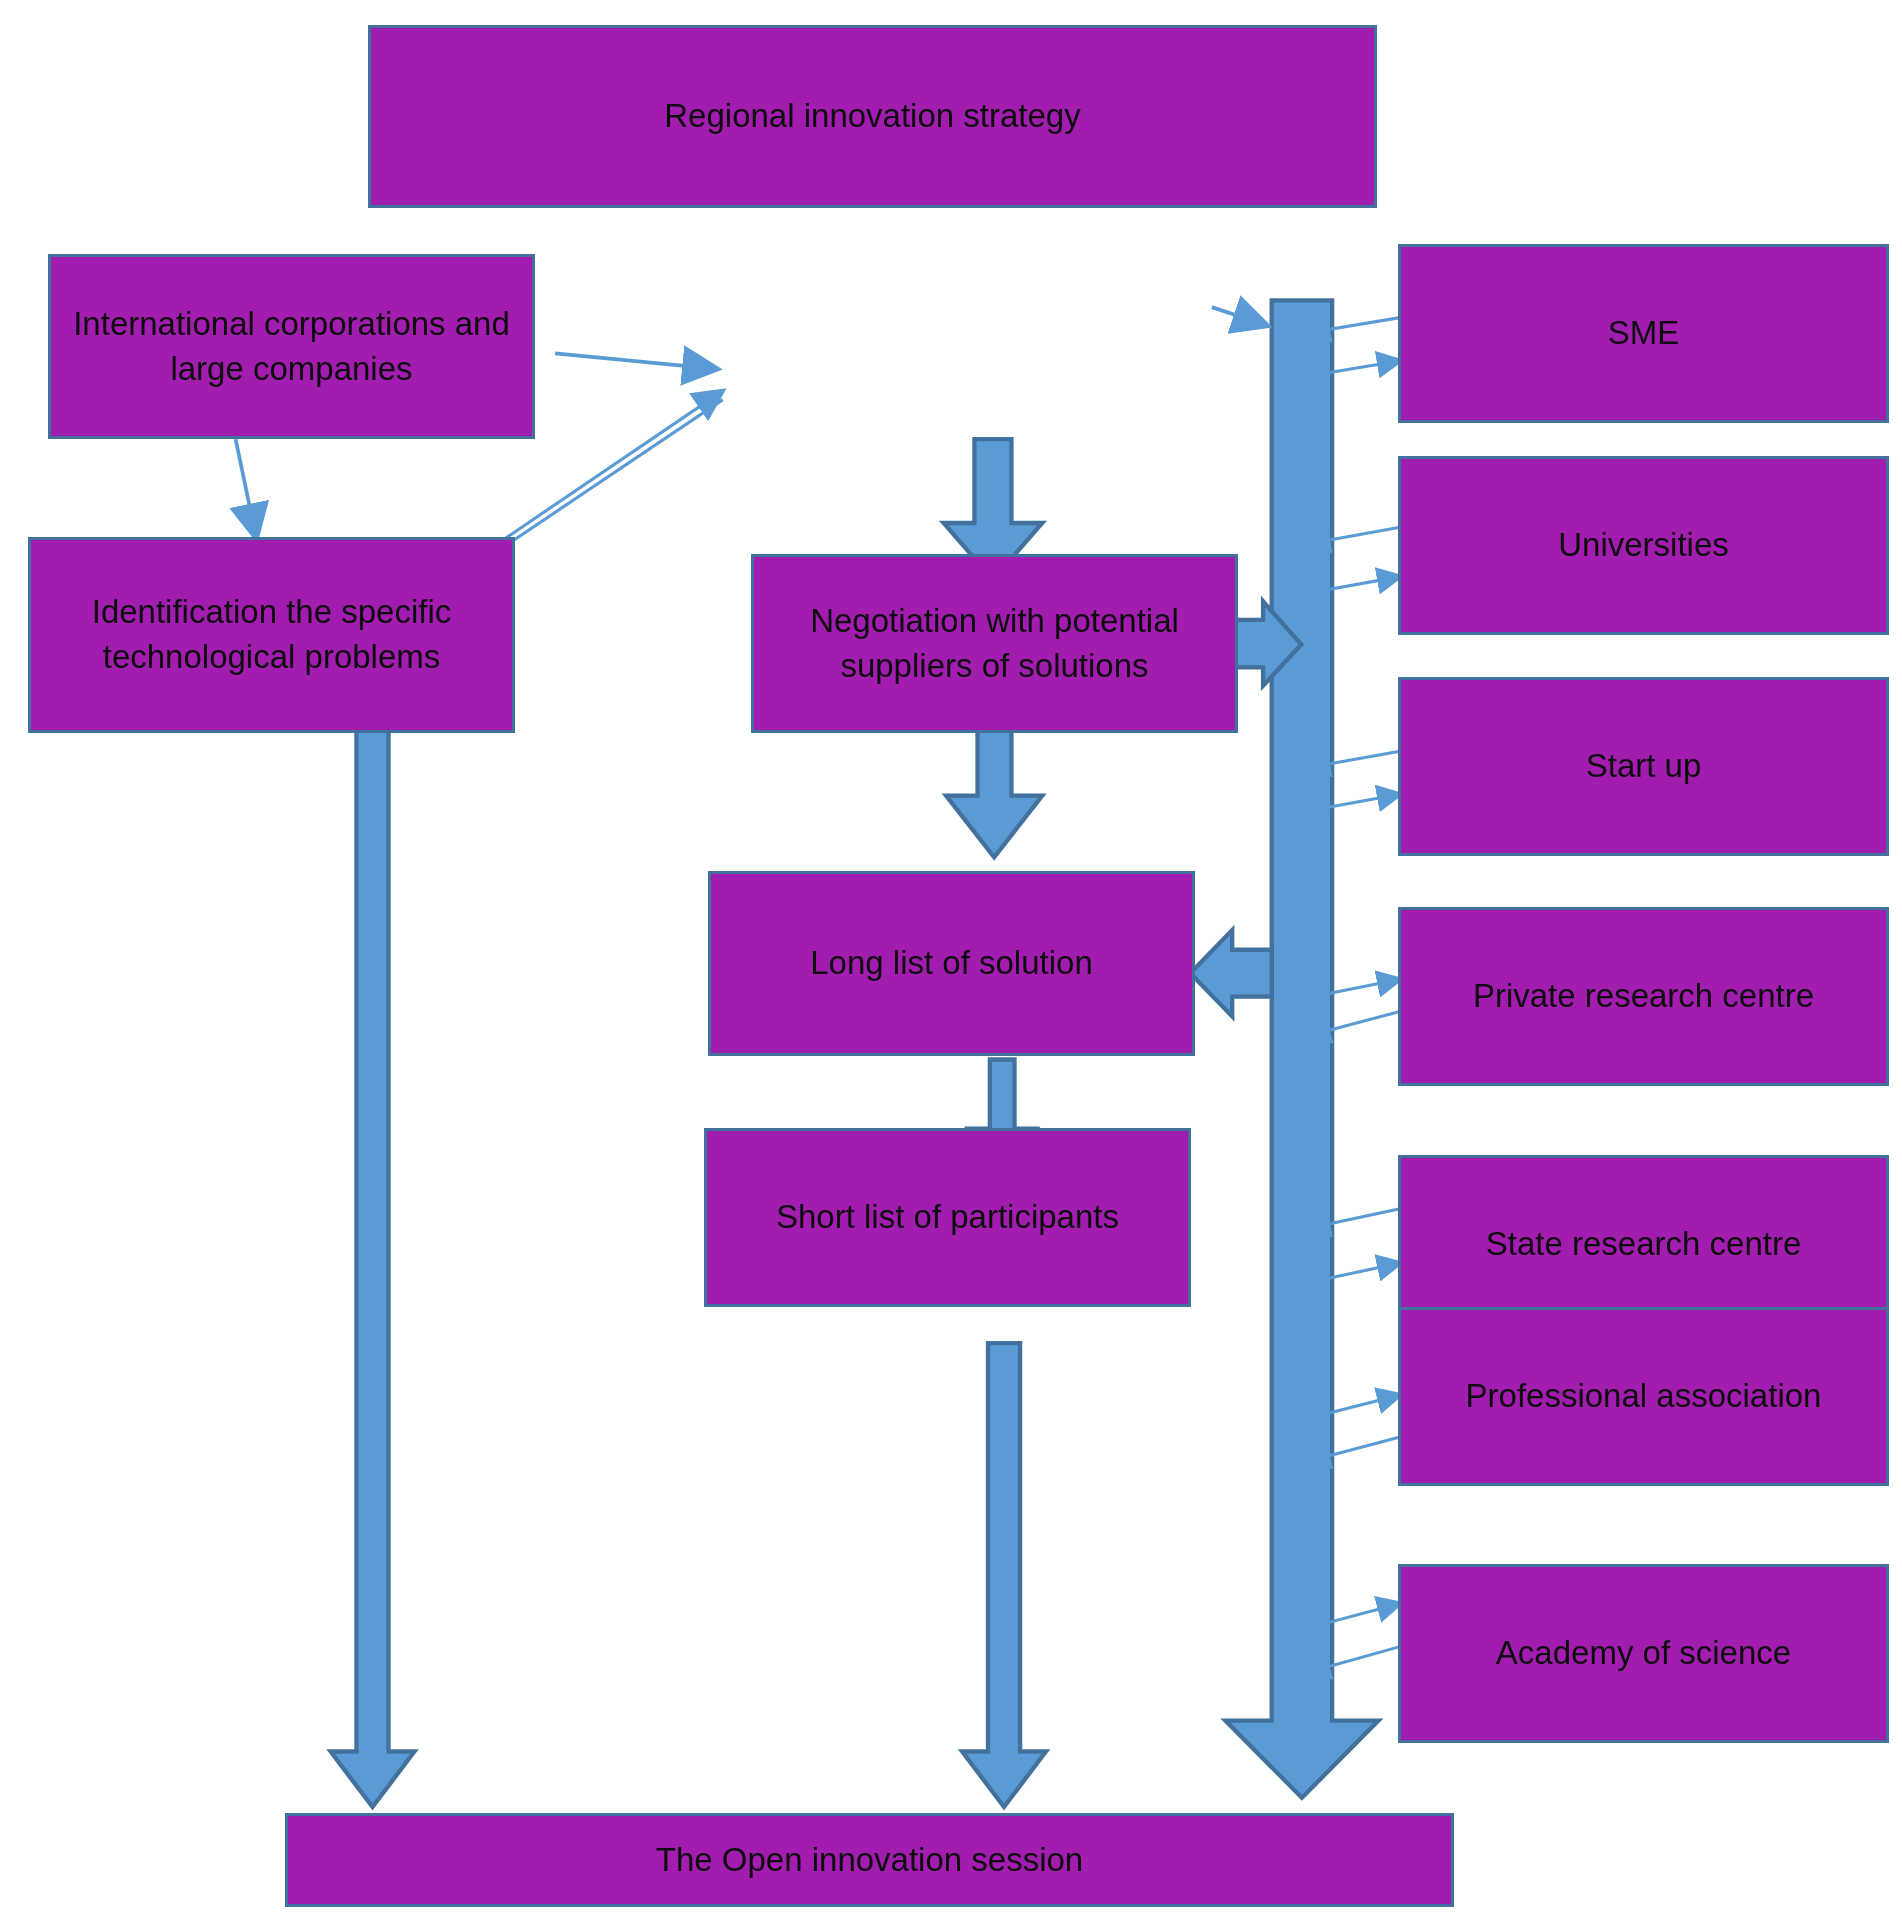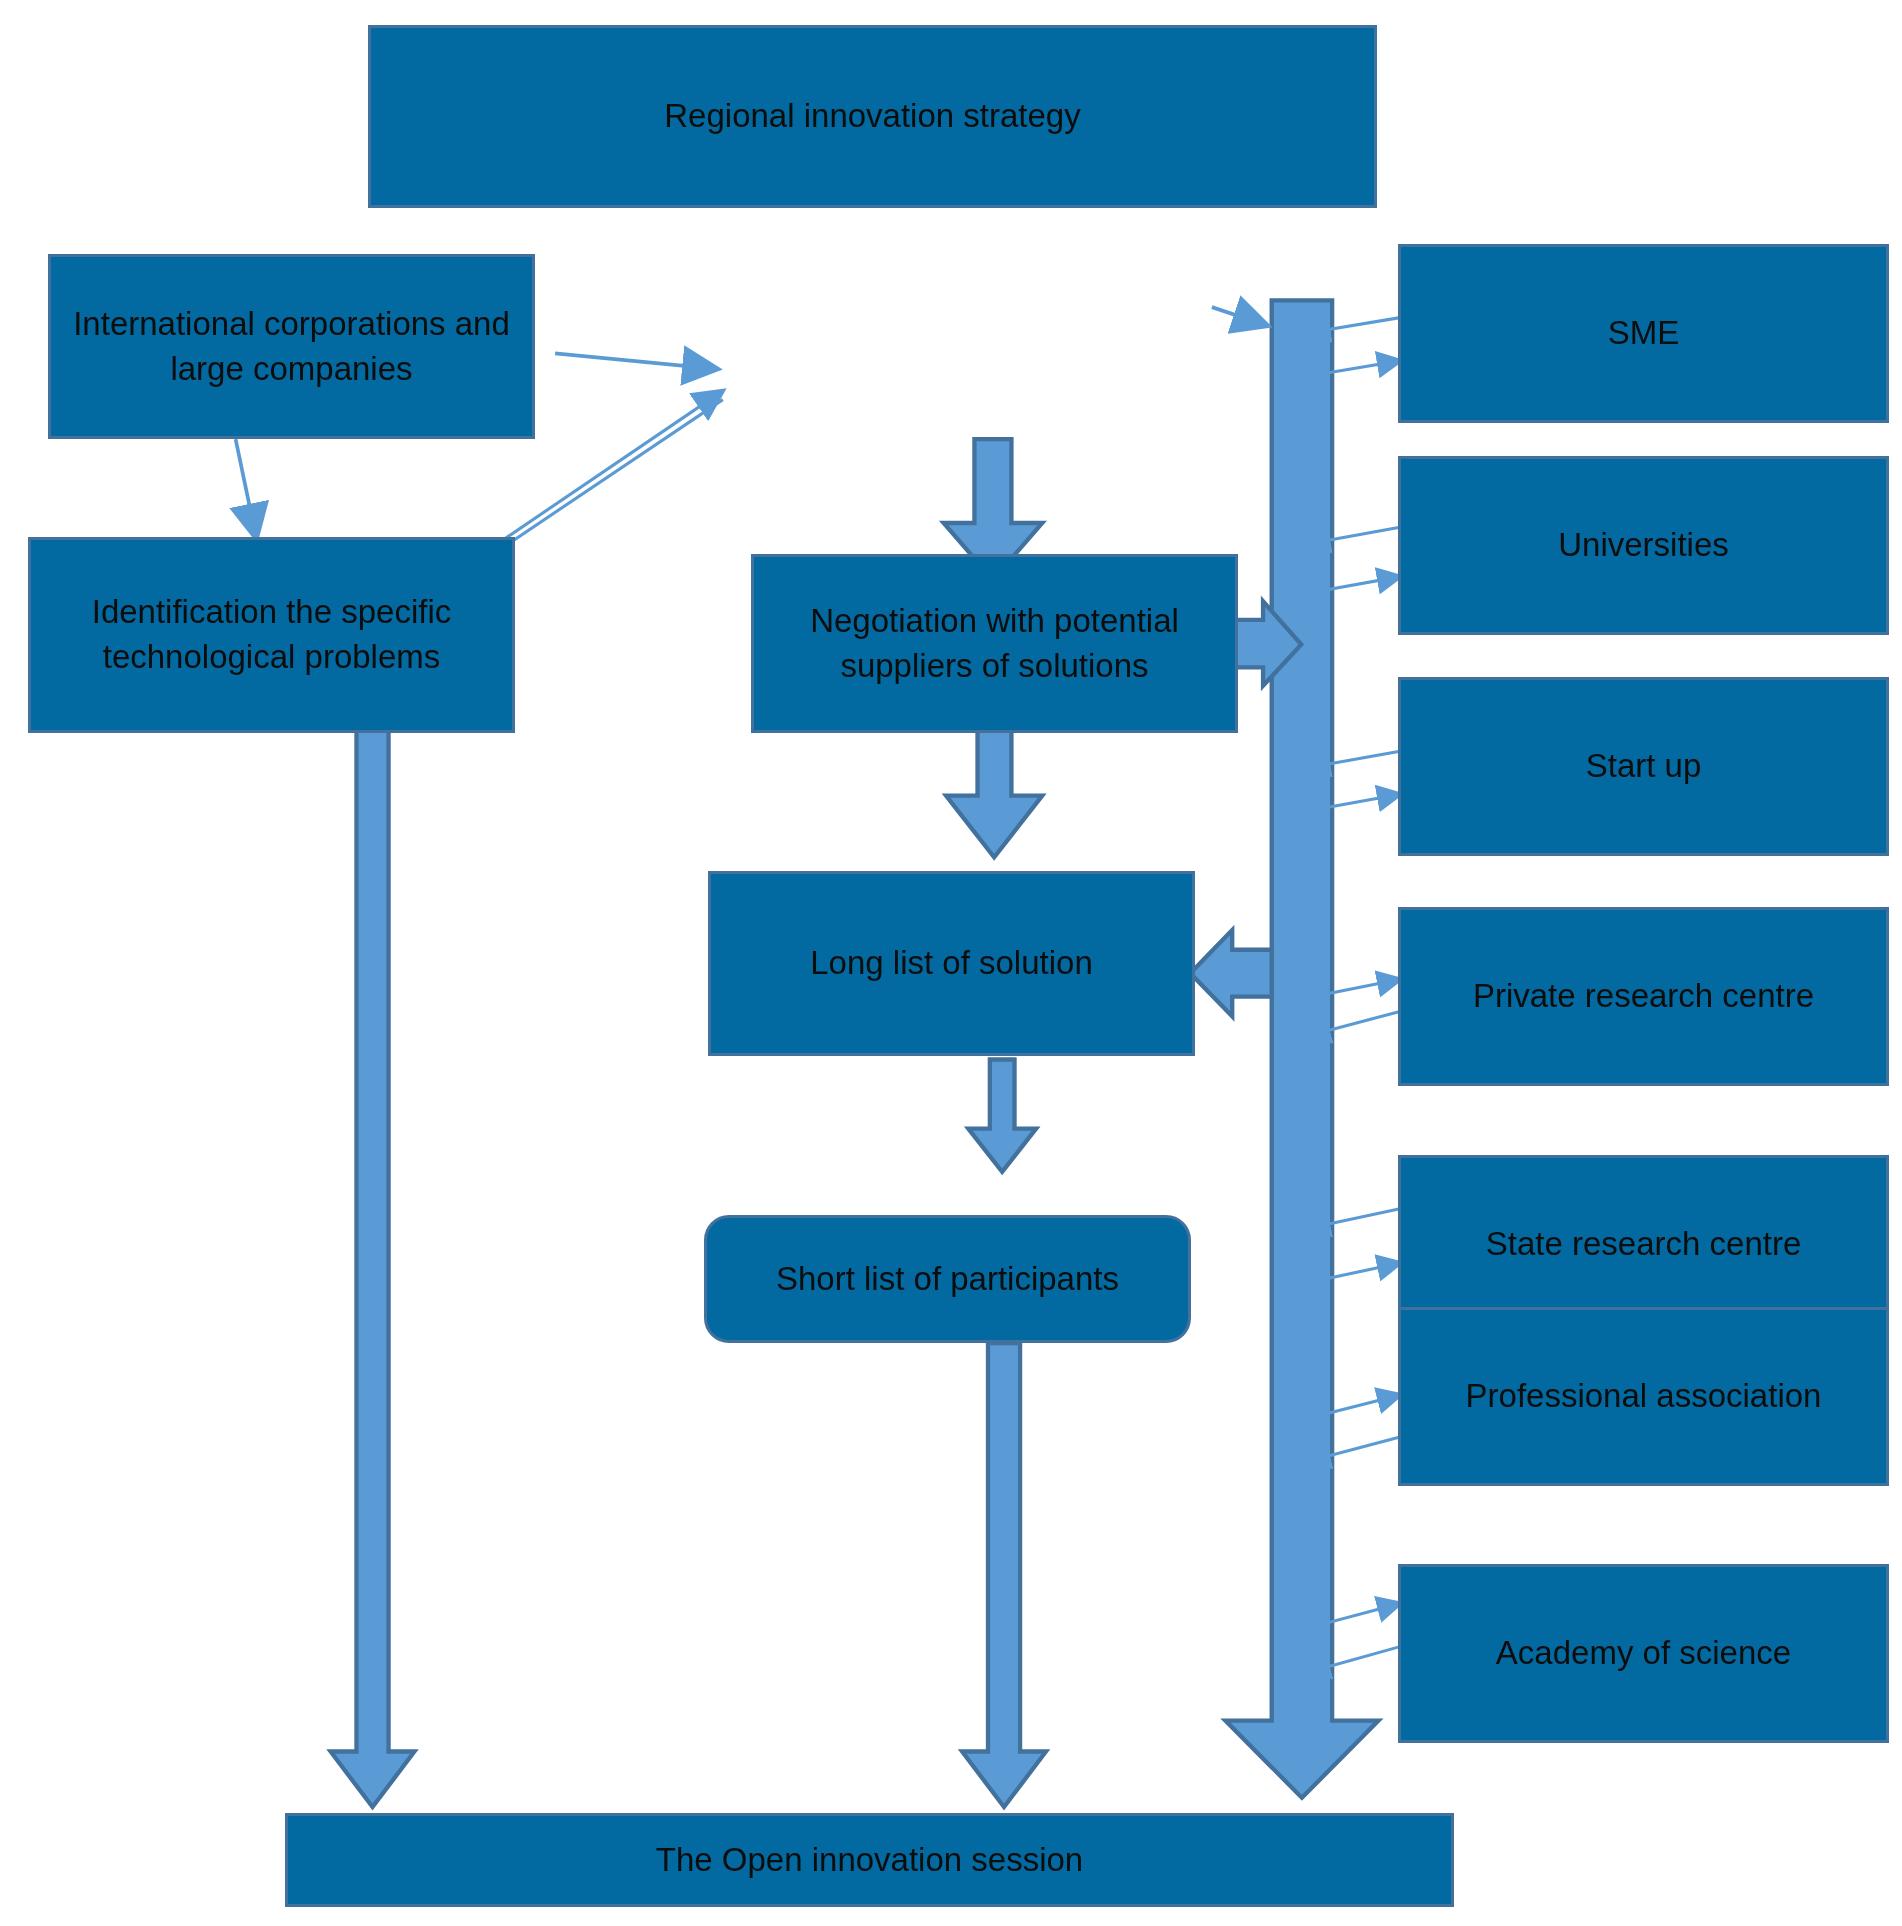--- a/index.html
+++ b/index.html
@@ -11,21 +11,21 @@
     position:relative;
     width:1902px;
     height:1926px;
     background:#ffffff;
     overflow:hidden;
   }
   .box{
     position:absolute;
     box-sizing:border-box;
     border:3.1px solid #41719C;
-    background:#0369a1;
+    background:#a21caf;
     display:flex;
     align-items:center;
     justify-content:center;
     text-align:center;
     line-height:1.35;
     font-size:33px;
     color:#0d0d0d;
     padding:3.7px 11px;
   }
   .box .lbl{display:block;}
@@ -114,21 +114,21 @@
 
 
   <div class="box" style="left:751px; top:554px; width:487px; height:179px;">
     <span class="lbl">Negotiation with potential suppliers of solutions</span>
   </div>
 
   <div class="box" style="left:708px; top:871px; width:487px; height:185px;">
     <span class="lbl">Long list of solution</span>
   </div>
 
-  <div class="box" style="left:704px; top:1215px; width:487px; height:128px;border-radius:25px;">
+  <div class="box" style="left:704px; top:1128px; width:487px; height:179px;">
     <span class="lbl">Short list of participants</span>
   </div>
 
   <div class="box" style="left:1398px; top:244px; width:491px; height:179px;">
     <span class="lbl">SME</span>
   </div>
 
   <div class="box" style="left:1398px; top:456px; width:491px; height:179px;">
     <span class="lbl">Universities</span>
   </div>

